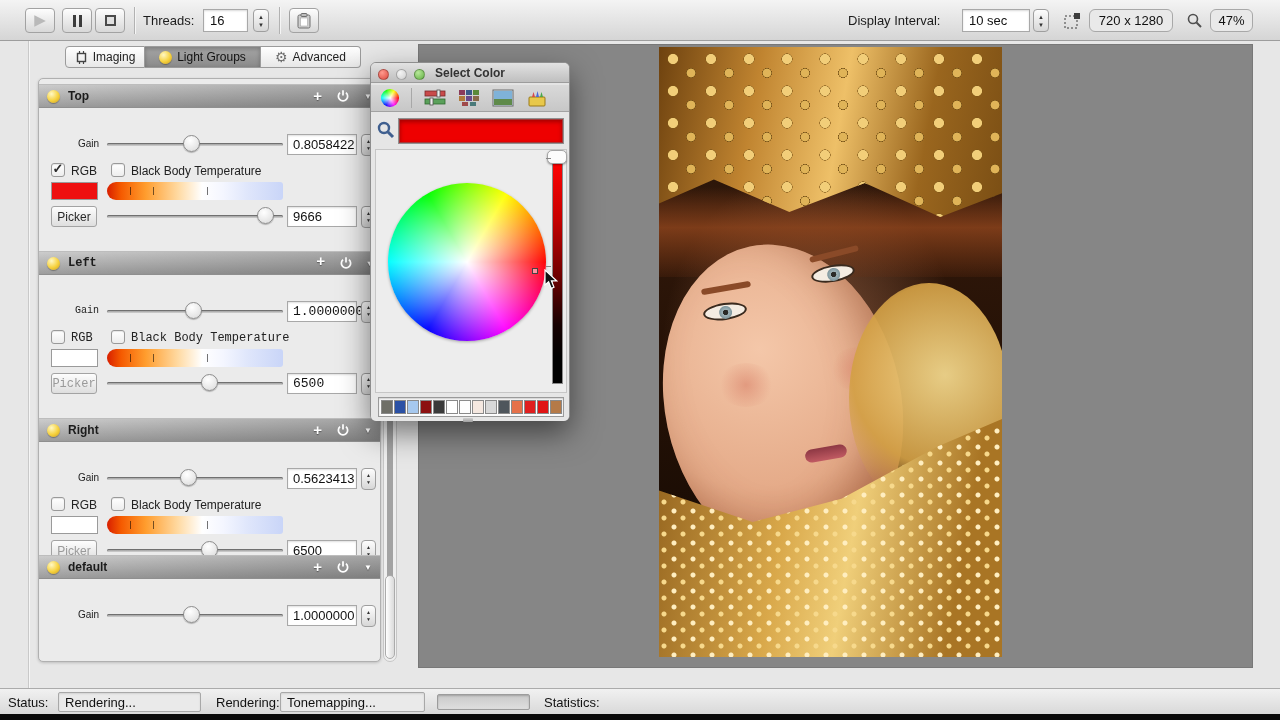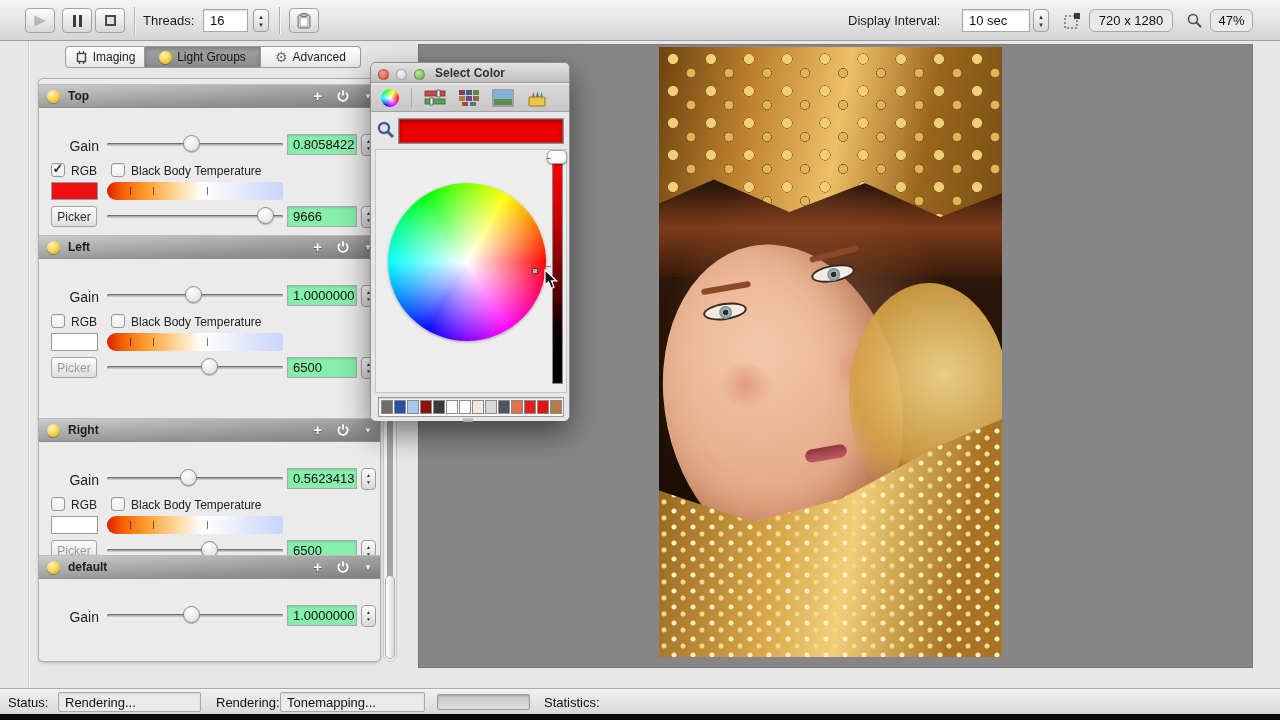--- a/index.html
+++ b/index.html
@@ -87,28 +87,28 @@
     border:1px solid #b0b0b0; border-radius:5px; overflow:hidden; box-shadow:0 1px 3px rgba(0,0,0,.18); z-index:2; }
   .lg-section { position:absolute; left:0; width:341px; }
   .sec-header { position:absolute; left:0; top:0; width:341px; height:24px;
     background:linear-gradient(to right, rgba(0,0,0,0), rgba(0,0,0,.20)), linear-gradient(#cccccc,#9d9d9d);
     border-top:1px solid #bdbdbd; border-bottom:1px solid #8f8f8f;
     display:flex; align-items:center; padding:0 8px; gap:8px; }
   .sec-title { font-size:12px; font-weight:bold; color:#1c1c1c; }
   .hdr-right { margin-left:auto; display:flex; align-items:center; gap:14px; }
   .hdr-plus { color:#fff; font-size:15px; font-weight:bold; line-height:14px; text-shadow:0 1px 1px rgba(0,0,0,.4); }
   .hdr-chev { color:#fff; font-size:8px; text-shadow:0 1px 1px rgba(0,0,0,.4); }
-  .row-label { position:absolute; font-size:14px; color:#222; text-align:right; }
+  .row-label { position:absolute; font-size:10px; color:#222; text-align:right; }
   .slider { position:absolute; height:20px; }
   .slider .track { position:absolute; left:0; right:0; top:9px; height:3px; border-radius:2px;
     background:linear-gradient(#9a9a9a,#cfcfcf); box-shadow:inset 0 1px 1px rgba(0,0,0,.35); }
   .slider .thumb { position:absolute; top:1px; width:17px; height:17px; margin-left:-8px; border-radius:50%;
     background:radial-gradient(circle at 40% 30%, #ffffff, #d9d9d9); border:1px solid #8d8d8d;
     box-shadow:0 1px 1px rgba(0,0,0,.25); }
-  .num-field { position:absolute; width:70px; height:21px; background:#86efac; border:1px solid #a8a8a8;
+  .num-field { position:absolute; width:70px; height:21px; background:#ffffff; border:1px solid #a8a8a8;
     box-shadow:inset 0 1px 2px rgba(0,0,0,.13); font-size:13px; color:#111; display:flex; align-items:center; padding-left:5px; }
   .mini-stepper { position:absolute; width:15px; height:22px; border:1px solid #9e9e9e; border-radius:4px;
     background:linear-gradient(#fdfdfd,#d7d7d7); display:flex; flex-direction:column; align-items:center; justify-content:center; }
   .mini-stepper span { font-size:5px; line-height:7px; color:#333; }
   .cb { position:absolute; width:14px; height:14px; border:1px solid #999; border-radius:3px;
     background:linear-gradient(#ffffff,#ededed); box-shadow:inset 0 1px 1px rgba(0,0,0,.1);
     display:flex; align-items:center; justify-content:center; }
   .cb .check { font-size:13px; font-weight:bold; color:#2a2a2a; margin-top:-3px; }
   .cb-label { position:absolute; font-size:12px; color:#222; }
   .swatch-well { position:absolute; width:47px; height:18px; border:1px solid #9a9a9a; }
@@ -318,21 +318,21 @@
         <div class="track"></div>
           <div class="thumb" style="left:90%;"></div>
       </div>
       <div class="num-field" style="left:248px;top:122px;">9666</div>
       <div class="mini-stepper" style="left:322px;top:122px;">
           <span>▲</span>
           <span>▼</span>
         </div>
     </div>
 
-    <div class="lg-section" style="top:156px;height:201px;">
+    <div class="lg-section" style="top:172px;height:201px;font-family:Liberation Mono, monospace;">
       <div class="sec-header">
         <span class="bulb"></span>
         <span class="sec-title">Left</span>
         <span class="hdr-right">
           <span class="hdr-plus">+</span>
           <svg width="14" height="14" viewBox="0 0 16 16">
             <path d="M8 1.5v6" stroke="#fff" stroke-width="2" fill="none"></path>
             <path d="M4.6 4.2a5.3 5.3 0 1 0 6.8 0" stroke="#fff" stroke-width="2" fill="none"></path>
           </svg>
           <span class="hdr-chev">▼</span>

